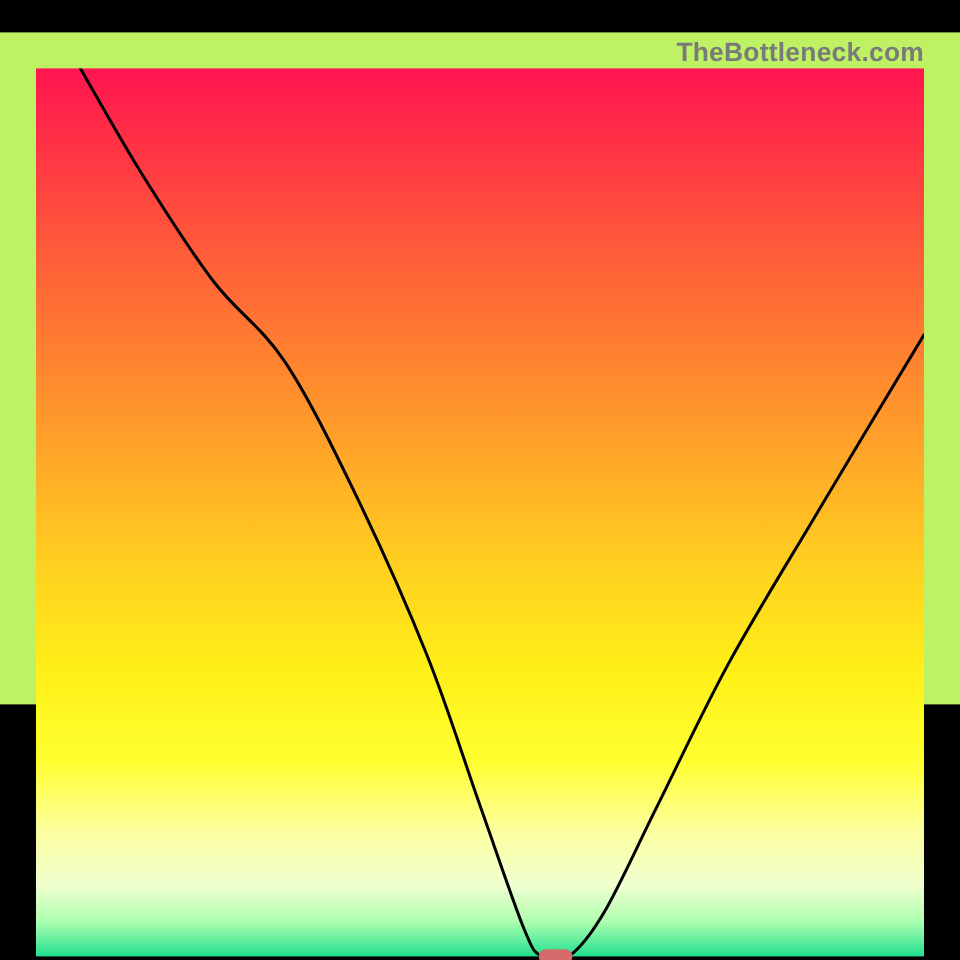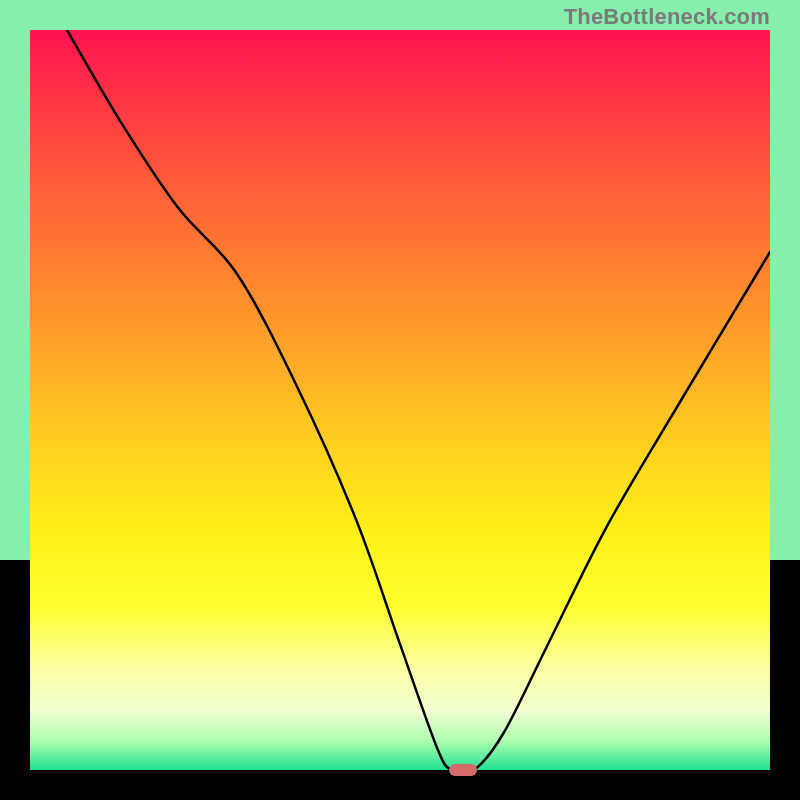--- a/index.html
+++ b/index.html
@@ -7,21 +7,22 @@
     padding: 0;
     width: 800px;
     height: 800px;
     background: #000;
     overflow: hidden;
   }
   .container {
     position: relative;
     width: 800px;
     height: 560px;
-    background: #86efac;
+    background: #bef264;
+    margin-top: 27px;
   }
   .plot-area {
     position: absolute;
     left: 30px;
     top: 30px;
     width: 740px;
     height: 740px;
     background: linear-gradient(to bottom,
       #ff1450 0%,
       #ff3046 8%,

